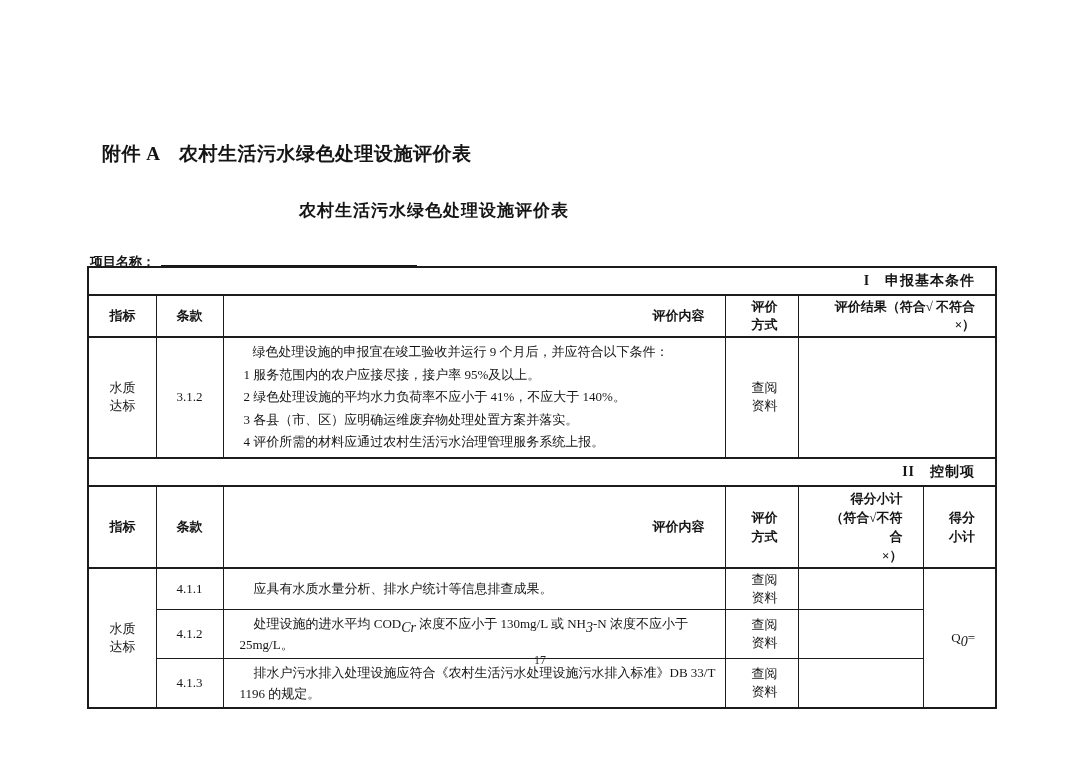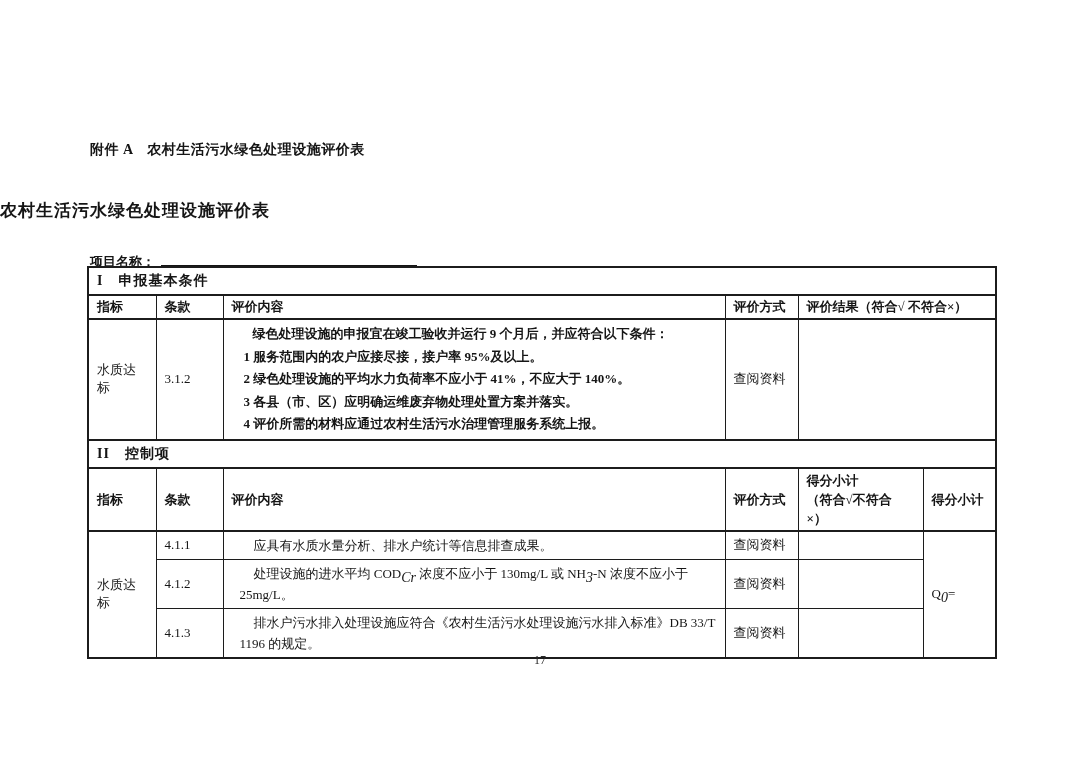--- a/index.html
+++ b/index.html
@@ -6,31 +6,32 @@
   html, body { width: 1080px; height: 763px; }
   body {
     background: #ffffff;
     color: #151515;
     font-family: "Liberation Serif", "DejaVu Serif", serif;
     position: relative;
     overflow: hidden;
   }
   .attachment-title {
     position: absolute;
-    left: 90px;
+    left: 102px;
     top: 141px;
-    font-size: 14px;
+    font-size: 19px;
     font-weight: bold;
     letter-spacing: 0.5px;
   }
   .form-title {
     position: absolute;
     left: 0;
     top: 199px;
     width: 868px;
+    text-align: center;
     font-size: 17px;
     font-weight: bold;
     letter-spacing: 1px;
   }
   .project-line {
     position: absolute;
     left: 90px;
     top: 252px;
     font-size: 13px;
     font-weight: bold;
@@ -48,43 +49,43 @@
     left: 87px;
     top: 266px;
     width: 908px;
     border-collapse: collapse;
     table-layout: fixed;
     border: 2px solid #1c1c1c;
   }
   .eval-table td {
     border: 1px solid #1c1c1c;
     font-size: 13px;
-    text-align: left;
+    text-align: right;
     vertical-align: middle;
-    padding: 2px 8px;
+    padding: 2px 20px;
     overflow: hidden;
   }
   .eval-table td.sec-title {
     font-size: 14px;
     font-weight: bold;
     border-top-width: 2px;
     border-bottom-width: 2px;
     letter-spacing: 1px;
     height: 28px;
   }
   .eval-table td.th {
     font-weight: bold;
     border-bottom-width: 2px;
   }
   .eval-table td.content {
     text-align: left;
     padding: 3px 8px 3px 16px;
   }
   .eval-table .para { text-indent: 14px; line-height: 21px; }
-  .eval-table .line { line-height: 22.5px; text-indent: 4px; font-weight: bold; }
+  .eval-table .line { line-height: 22.5px; text-indent: 4px; }
   .eval-table .line.first { text-indent: 13px; }
   .eval-table sub { font-size: 14px; line-height: 0; font-style: italic; }
   tr.r-sec1-head td { height: 24px; }
   tr.r-sec1-row td { height: 106px; }
   tr.r-sec2-head td { height: 62px; line-height: 19px; }
   tr.r-411 td { height: 23px; }
   tr.r-412 td { height: 42px; }
   tr.r-413 td { height: 44px; }
   .pre-line { white-space: pre-line; }
   .page-number {

